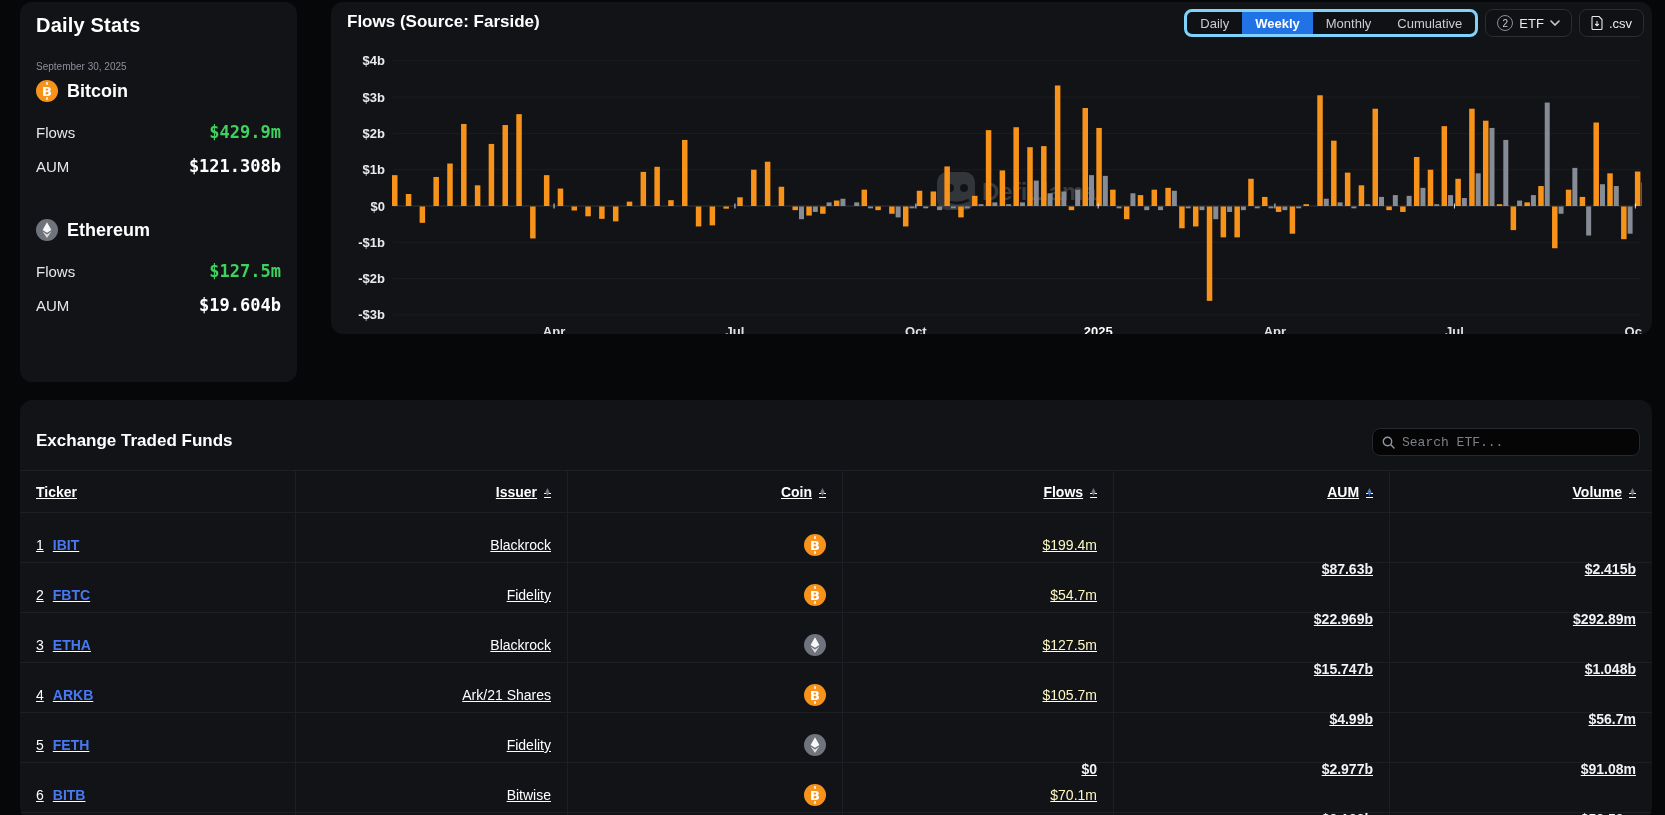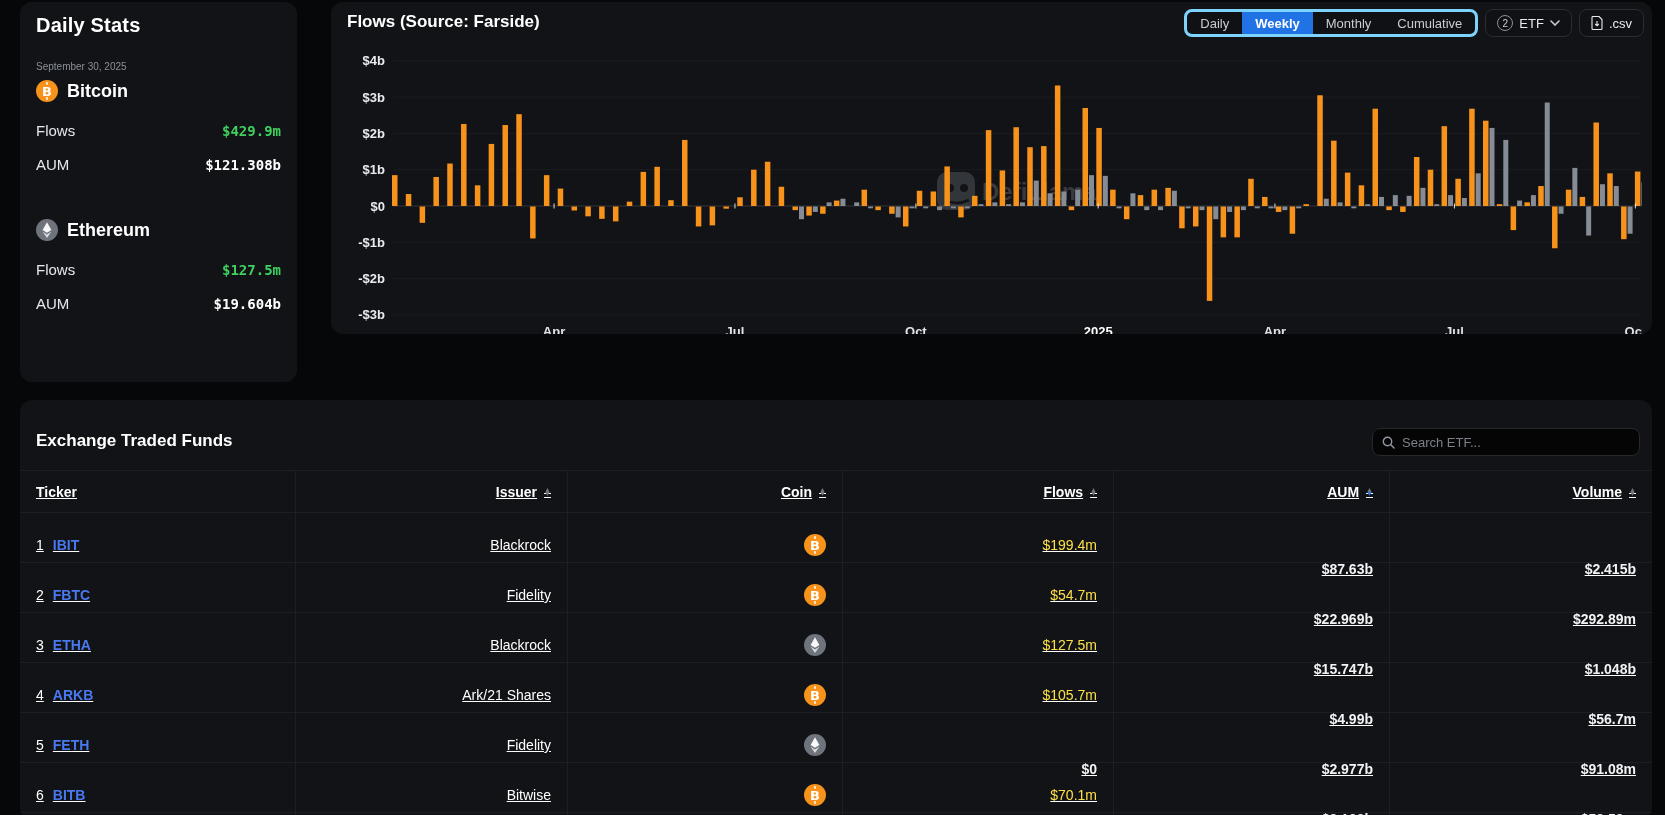--- a/index.html
+++ b/index.html
@@ -10,21 +10,21 @@
   #chart-card   { left:331px; top:2px; width:1321px; height:332px; }
   #table-card   { left:20px; top:400px; width:1632px; height:420px; }
 
   
   .sb-title { position:absolute; left:16px; top:12px; font-size:20px; font-weight:bold; letter-spacing:.2px; }
   .sb-date  { position:absolute; left:16px; top:39px; font-size:10px; color:#8a8f98;margin-top:20px; }
   .coin-section { position:absolute; left:16px; right:16px; }
   .coin-head { display:flex; align-items:center; gap:9px; font-size:18px; font-weight:bold; }
   .kv { position:absolute; left:0; right:0; display:flex; justify-content:space-between; align-items:center; }
   .kv .k { font-size:15px; color:#e6e8eb; }
-  .kv .v { font-family:"DejaVu Sans Mono", monospace; font-size:14px; font-weight:bold; color:#fff; }
+  .kv .v { font-family:"DejaVu Sans Mono", monospace; font-size:17px; font-weight:bold; color:#fff; }
   .kv .v.green { color:#3fd15f; }
 
   
   .ch-title { position:absolute; left:16px; top:10px; font-size:17px; font-weight:bold; }
   .ch-controls { position:absolute; right:8px; top:7px; display:flex; gap:7px; height:28px; }
   .tab-group { display:flex; align-items:stretch; background:#101114; border:3px solid #7dd3fc; border-radius:8px; overflow:hidden; }
   .tab { display:flex; align-items:center; padding:0 13px; font-size:13px; color:#c9ccd2; cursor:pointer; }
   .tab.active { background:#2172e5; color:#fff; font-weight:bold; }
   .ctl-btn { display:flex; align-items:center; gap:6px; padding:0 11px; background:#101114; border:1px solid #2b2d33; border-radius:8px; font-size:13px; color:#e8eaee; cursor:pointer; }
   .count-badge { width:16px; height:16px; border:1px solid #8a8f98; border-radius:50%; color:#c9ccd2; font-size:10px; display:flex; align-items:center; justify-content:center; }
@@ -33,34 +33,34 @@
   .hscroll-grip { position:absolute; left:50%; top:0; width:26px; height:6px; margin-left:-13px; background:#3a3d43; border-radius:2px; display:flex; align-items:center; justify-content:center; gap:2px; }
   .hscroll-grip i { width:1px; height:4px; background:#9ba0a8; }
   .brush { position:absolute; left:10px; right:10px; top:359px; height:21px; background:#0b0c0e; border:1px solid #2e3136; border-radius:2px; }
   .brush-handle { position:absolute; top:50%; width:6px; height:18px; margin-top:-9px; background:#ccd0d6; border-radius:3px; }
   .brush-handle::after { content:""; position:absolute; left:2.5px; top:4px; width:1px; height:10px; background:#3a3d42; }
   .brush-handle.left { left:-3px; } .brush-handle.right { right:-3px; }
 
   
   .tb-title { position:absolute; left:16px; top:31px; font-size:17px; font-weight:bold; }
   .search-wrap { position:absolute; right:12px; top:28px; width:268px; height:28px; background:#050506; border:1px solid #26282e; border-radius:8px; display:flex; align-items:center; padding:0 9px; gap:7px; }
-  .search-wrap input { flex:1; background:transparent; border:0; outline:none; color:#f97316; font-size:13px; font-family:Liberation Sans, sans-serif; }
+  .search-wrap input { flex:1; background:transparent; border:0; outline:none; color:#f97316; font-size:13px; font-family:Liberation Mono, monospace; }
   .search-wrap input::placeholder { color:#7c8089; }
   .etf-grid { display:grid; grid-template-columns:275px 272px 275px 271px 276px auto; align-items:center; }
   #etf-header { position:absolute; left:0; right:0; top:70px; height:43px; border-top:1px solid #1d1f24; border-bottom:1px solid #1d1f24; }
   #etf-rows { position:absolute; left:0; right:0; top:113px; }
   .etf-grid > div { height:100%; display:flex; align-items:center; padding:0 16px; font-size:14px;text-decoration:underline; }
   .etf-grid > div:not(:first-child) { border-left:1px solid #1d1f24; justify-content:flex-end; text-align:right; }
   .hdr-cell { color:#fff; font-weight:bold; font-size:14px; gap:5px; }
   .sort-ic { display:inline-flex; flex-direction:column; line-height:4px; font-size:7px; color:#6f747c; margin-left:2px; }
   .sort-ic .dn.active { color:#2172e5; }
   .etf-row { height:50px; border-bottom:1px solid #1d1f24; }
   .rank { color:#fff; margin-right:9px; }
   .ticker { color:#4979f0; font-weight:bold; cursor:pointer; }
-  .flows-pos { color:#fde047;margin-left:28px; }
+  .flows-pos { color:#fef9c3;margin-left:28px; }
   .num { font-weight:bold; color:#f2f3f5;margin-top:48px; }
   .coin-ic-sm { width:22px; height:22px; }
 </style>
 </head>
 <body>
 
 <div class="card" id="sidebar-card">
   <div class="sb-title">Daily Stats</div>
   <div class="sb-date">September 30, 2025</div>
   <div id="sb-sections">

